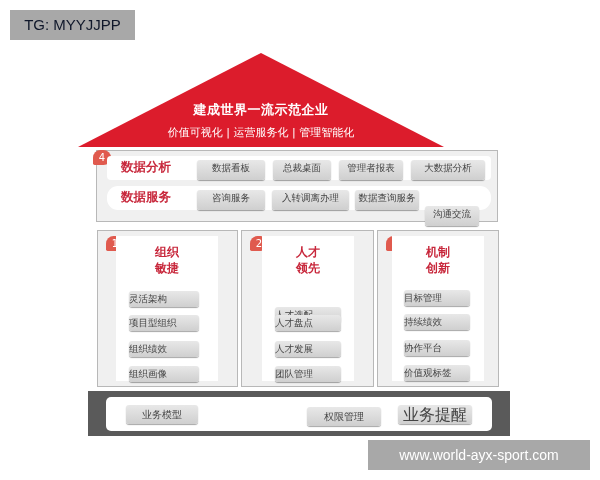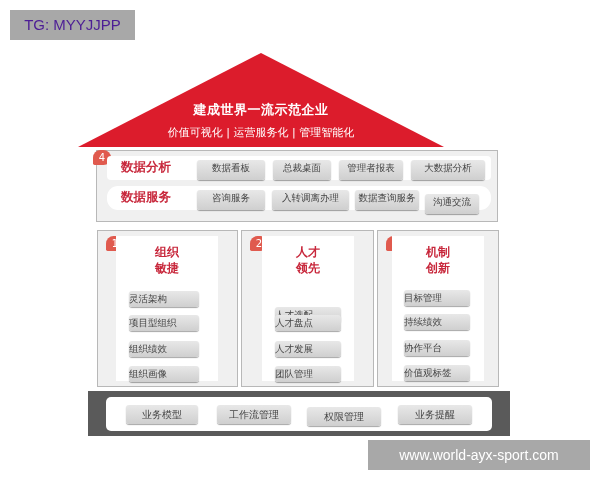--- a/index.html
+++ b/index.html
@@ -2,21 +2,21 @@
 <html><head>
 <meta charset="utf-8">
 <style>
   html, body { margin: 0; padding: 0; }
   body {
     width: 600px; height: 480px; background: #ffffff; position: relative; overflow: hidden;
     font-family: "DejaVu Sans", "Liberation Sans", sans-serif;
   }
   .tag-label {
     position: absolute; left: 10px; top: 10px; width: 125px; height: 30px;
-    background: #a8a8a8; color: #4c1d95; font-family: "Liberation Sans", sans-serif;
+    background: #a8a8a8; color: #0f172a; font-family: "Liberation Sans", sans-serif;
     font-size: 15px; line-height: 30px; text-align: center;
   }
   .watermark {
     position: absolute; left: 368px; top: 440px; width: 222px; height: 30px;
     background: #a8a8a8; color: #ffffff; font-family: "Liberation Sans", sans-serif;
     font-size: 14px; line-height: 30px; text-align: center;
   }
   .roof { position: absolute; left: 78px; top: 53px; width: 366px; height: 94px; }
   .roof svg { position: absolute; left: 0; top: 0; }
   .roof-title {
@@ -87,21 +87,21 @@
     <div class="chip" style="left:90px; top:4px; width:68px;">数据看板</div>
     <div class="chip" style="left:166px; top:4px; width:58px;">总裁桌面</div>
     <div class="chip" style="left:232px; top:4px; width:64px;">管理者报表</div>
     <div class="chip" style="left:304px; top:4px; width:74px;">大数据分析</div>
   </div>
   <div class="data-row" style="top:35px;border-radius:11px;">
     <span class="row-label">数据服务</span>
     <div class="chip" style="left:90px; top:4px; width:68px;">咨询服务</div>
     <div class="chip" style="left:165px; top:4px; width:77px;">入转调离办理</div>
     <div class="chip" style="left:248px; top:4px; width:64px;">数据查询服务</div>
-    <div class="chip" style="left:318px; top:8px; width:54px;text-align:center;">沟通交流</div>
+    <div class="chip" style="left:318px; top:20px; width:54px;text-align:center;">沟通交流</div>
   </div>
 </div>
 
 <div class="section pillar" style="left:97px; width:141px;">
   <div class="badge" style="left:8px; top:5px;">1</div>
   <div class="pillar-inner">
     <div class="pillar-title">
       <div>组织</div>
       <div>敏捷</div>
     </div>
@@ -136,19 +136,18 @@
     <div class="pillar-chip" style="left:12px; width:66px; top:54px;">目标管理</div>
     <div class="pillar-chip" style="left:12px; width:66px; top:78px;">持续绩效</div>
     <div class="pillar-chip" style="left:12px; width:66px; top:104px;">协作平台</div>
     <div class="pillar-chip" style="left:12px; width:66px; top:129px;">价值观标签</div>
   </div>
 </div>
 
 <div class="foundation">
   <div class="foundation-inner">
     <div class="chip" style="left:20px; top:8px; width:72px; height:19px; line-height:19px; font-size:10px;">业务模型</div>
-    <div class="chip" style="left:111px; top:8px; width:74px; height:19px; line-height:19px; font-size:10px;">工作流管理</div>
     <div class="chip" style="left:201px; top:10px; width:74px; height:19px; line-height:19px; font-size:10px;">权限管理</div>
-    <div class="chip" style="left:292px; top:8px; width:74px; height:19px; line-height:19px; font-size:10px;">业务提醒</div>
+    <div class="chip" style="left:292px; top:8px; width:74px; height:19px; line-height:19px; font-size:16px;">业务提醒</div>
   </div>
 </div>
 
 <div class="watermark">www.world-ayx-sport.com</div>
 
 </body></html>

